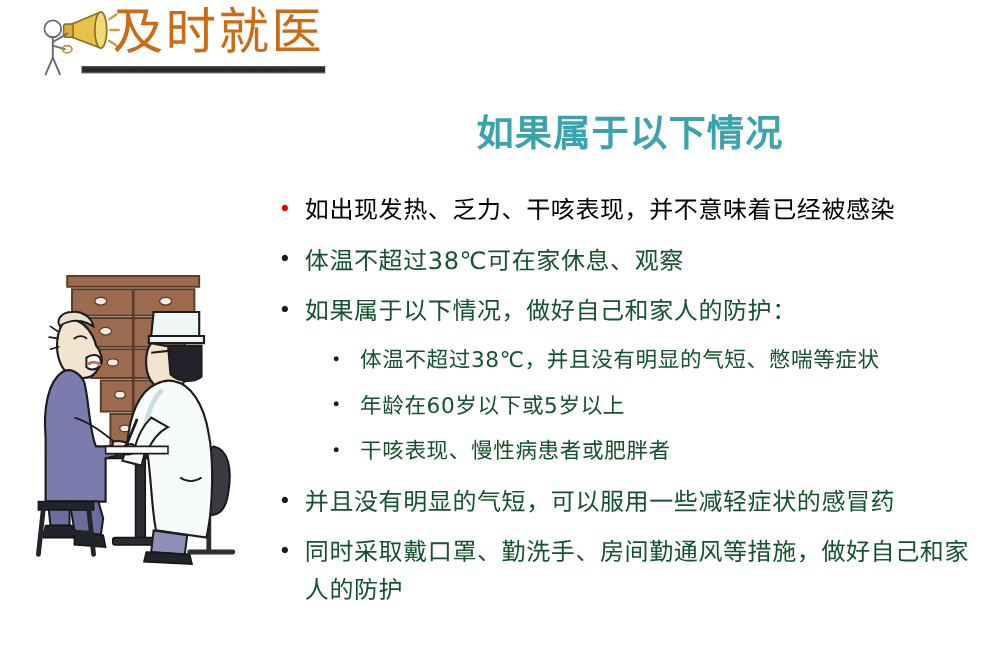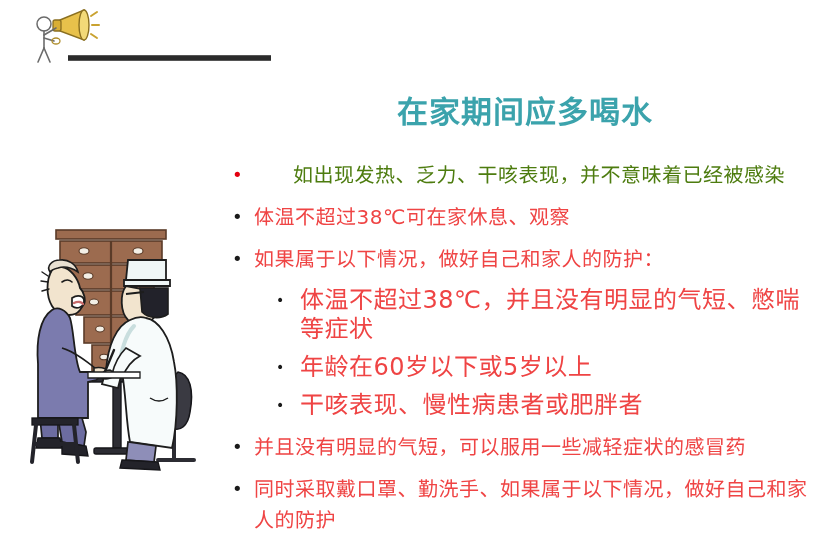--- a/index.html
+++ b/index.html
@@ -92,39 +92,39 @@
     width: 22px;
     font-size: 18px;
     line-height: 30px;
     text-align: left;
     color: #1a1a1a;
   }
   .bullet .btxt {
     flex: 1 1 auto;
     font-size: 20px;
     line-height: 31px;
-    color: #ef4444;
+    color: #14532d;
     letter-spacing: 0.5px;
   }
   
   .bullet.lv1.red .dot { color: #E3000F; }
-  .bullet.lv1.red .btxt { color: #4d7c0f; text-align: center; }
+  .bullet.lv1.red .btxt { color: #000000; }
 
   
   .bullet.lv2 {
     margin-left: 44px;
     margin-bottom: 9px;
   }
   .bullet.lv2 .dot {
     width: 24px;
     font-size: 14px;
     line-height: 29px;
   }
   .bullet.lv2 .btxt {
-    font-size: 24px;
+    font-size: 18px;
     line-height: 29px;
   }
   .spacer-sm { height: 3px; }
 </style>
 </head>
 <body>
 
 <div class="header">
 
   <div class="header-icon">
@@ -141,25 +141,26 @@
       <circle cx="18" cy="20" r="7" fill="#ffffff" stroke="#6b6b6b" stroke-width="1.5"></circle>
       <path d="M18 27 L18 44" stroke="#6b6b6b" stroke-width="1.6" stroke-linecap="round"></path>
       <path d="M18 31 L30 24" stroke="#6b6b6b" stroke-width="1.6" stroke-linecap="round"></path>
       <path d="M18 34 L28 37" stroke="#6b6b6b" stroke-width="1.6" stroke-linecap="round"></path>
       <path d="M18 44 L12 58" stroke="#6b6b6b" stroke-width="1.6" stroke-linecap="round"></path>
       <path d="M18 44 L24 58" stroke="#6b6b6b" stroke-width="1.6" stroke-linecap="round"></path>
       <ellipse cx="30" cy="37" rx="4" ry="3" fill="none" stroke="#b08f2e" stroke-width="1.3"></ellipse>
     </svg>
   </div>
 
+  <div class="header-title">及时就医</div>
 
   <div class="header-rule"></div>
 </div>
 
-<div class="deck-title">在家期间应多喝水</div>
+<div class="deck-title">如果属于以下情况</div>
 
 <div class="illustration">
   <svg viewBox="0 0 200 252" width="200" height="252" xmlns="http://www.w3.org/2000/svg">
 
     <g stroke="#5a3b28" stroke-width="1.6" fill="#9C6B4F">
       <rect x="34" y="8" width="110" height="9"></rect>
       <rect x="38" y="19" width="102" height="22"></rect>
       <rect x="46" y="43" width="86" height="24"></rect>
       <rect x="54" y="69" width="70" height="24"></rect>
       <rect x="62" y="95" width="54" height="26"></rect>
@@ -278,16 +279,16 @@
 
   <div class="spacer-sm"></div>
 
   <div class="bullet lv1">
     <span class="dot">•</span>
     <span class="btxt">并且没有明显的气短，可以服用一些减轻症状的感冒药</span>
   </div>
 
   <div class="bullet lv1">
     <span class="dot">•</span>
-    <span class="btxt">同时采取戴口罩、勤洗手、如果属于以下情况，做好自己和家人的防护</span>
+    <span class="btxt">同时采取戴口罩、勤洗手、房间勤通风等措施，做好自己和家人的防护</span>
   </div>
 
 </div>
 
 </body></html>

